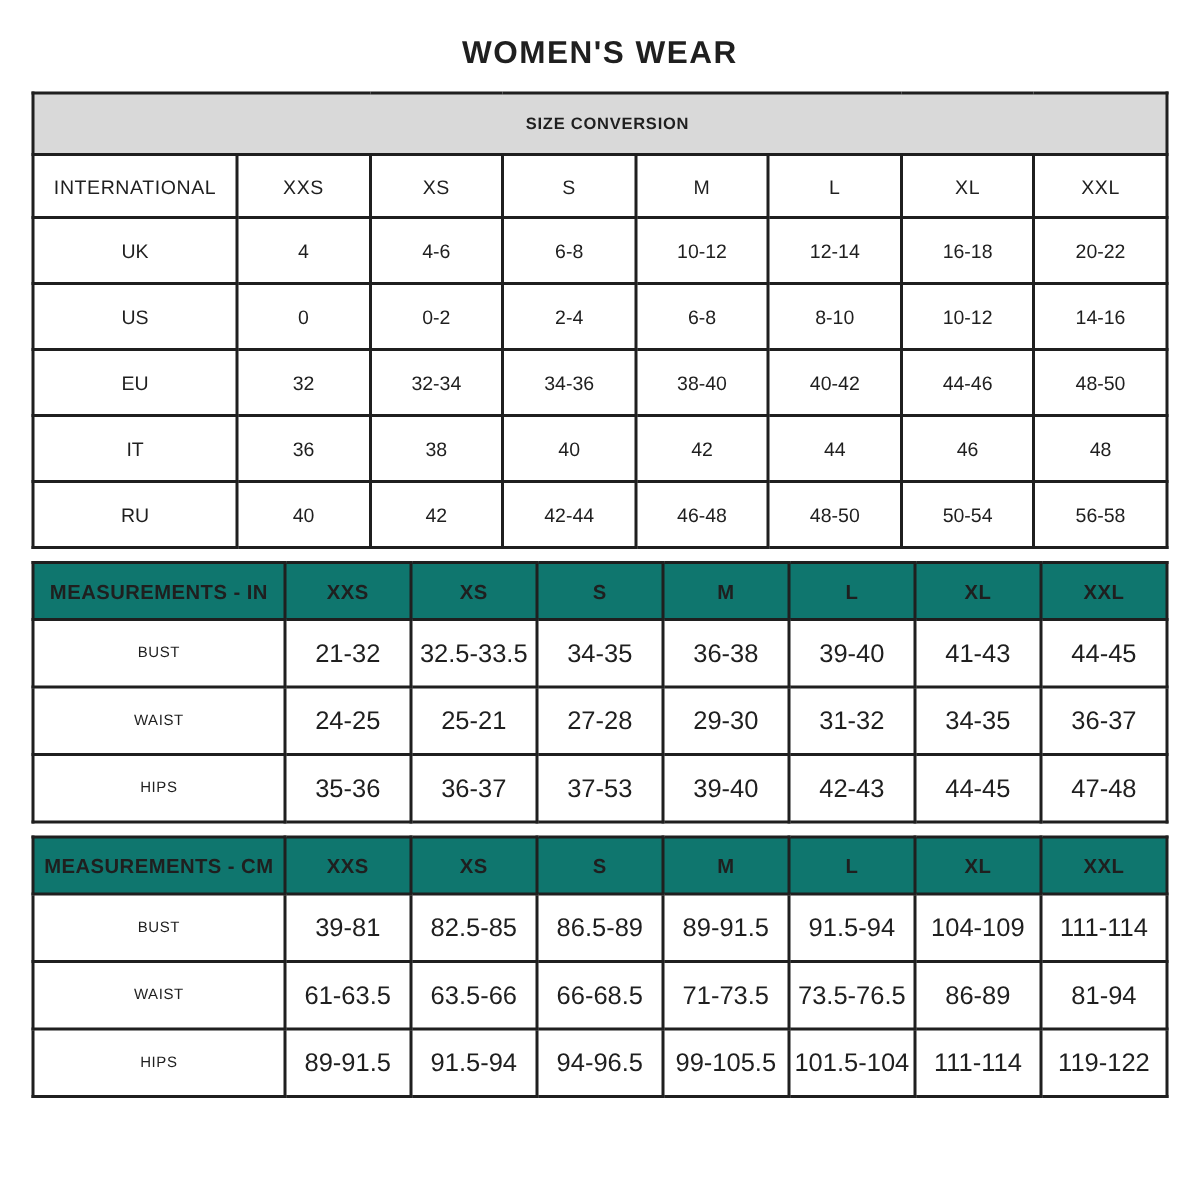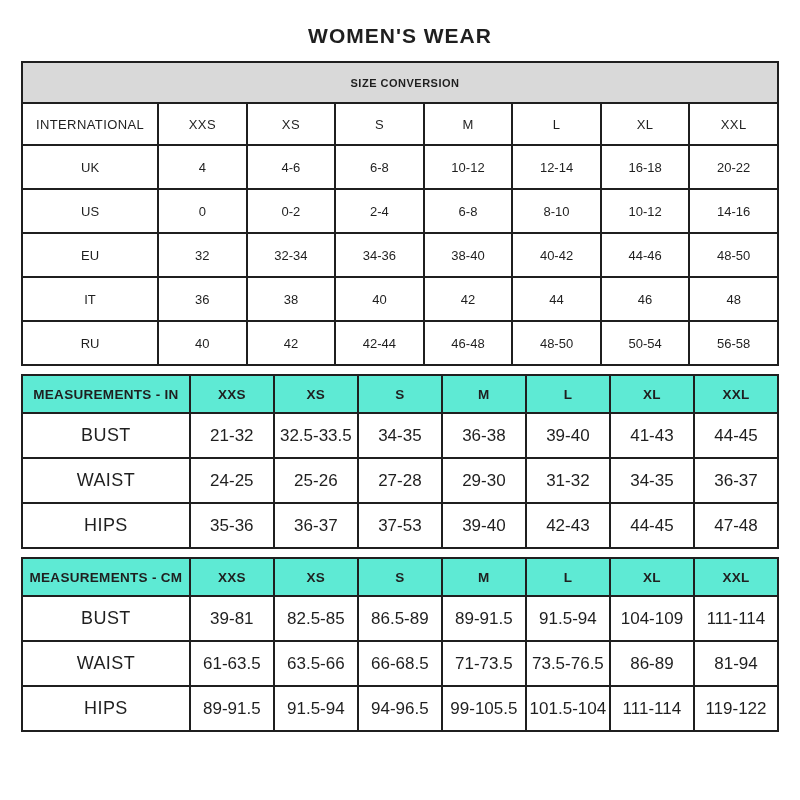--- a/index.html
+++ b/index.html
@@ -43,28 +43,28 @@
     font-size: 11px;
     letter-spacing: 0.5px;
     height: 41px;
     padding-left: 12px;
   }
   .conv tr.col-head td { height: 42px; letter-spacing: 0.4px; }
   .conv tr.data-row td { height: 44px; }
   
   .meas col.c-first { width: 22.2%; }
   .meas tr.merged-head td {
-    background: #5eead4;
+    background: #0f766e;
     font-weight: bold;
     font-size: 13.5px;
     letter-spacing: 0.3px;
     height: 38px;
   }
   .meas tr.data-row td { height: 45px; font-size: 17px; }
-  .meas tr.data-row td.lbl { font-size: 18px; letter-spacing: 0.4px; }
+  .meas tr.data-row td.lbl { font-size: 10px; letter-spacing: 0.4px; }
 </style>
 </head>
 <body>
 
 <div class="page">
 
   <h1 class="page-title">WOMEN'S WEAR</h1>
 
   <table class="tbl conv">
     <colgroup>
@@ -160,21 +160,21 @@
         <td>32.5-33.5</td>
         <td>34-35</td>
         <td>36-38</td>
         <td>39-40</td>
         <td>41-43</td>
         <td>44-45</td>
       </tr>
       <tr class="data-row">
         <td class="lbl">WAIST</td>
         <td>24-25</td>
-        <td>25-26</td>
+        <td>25-21</td>
         <td>27-28</td>
         <td>29-30</td>
         <td>31-32</td>
         <td>34-35</td>
         <td>36-37</td>
       </tr>
       <tr class="data-row">
         <td class="lbl">HIPS</td>
         <td>35-36</td>
         <td>36-37</td>

